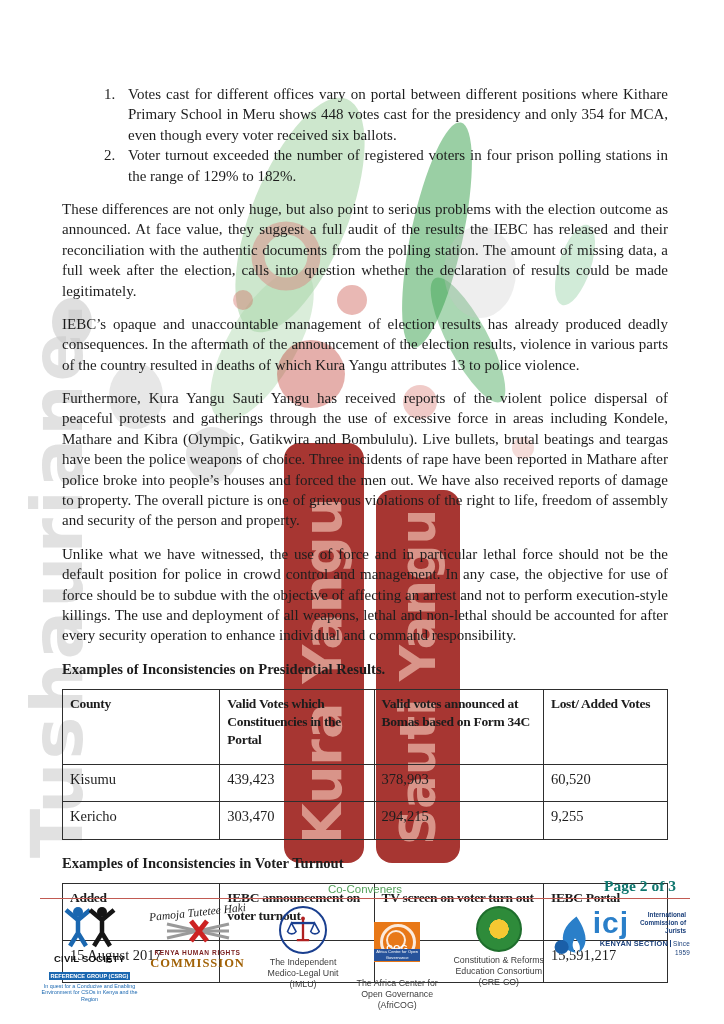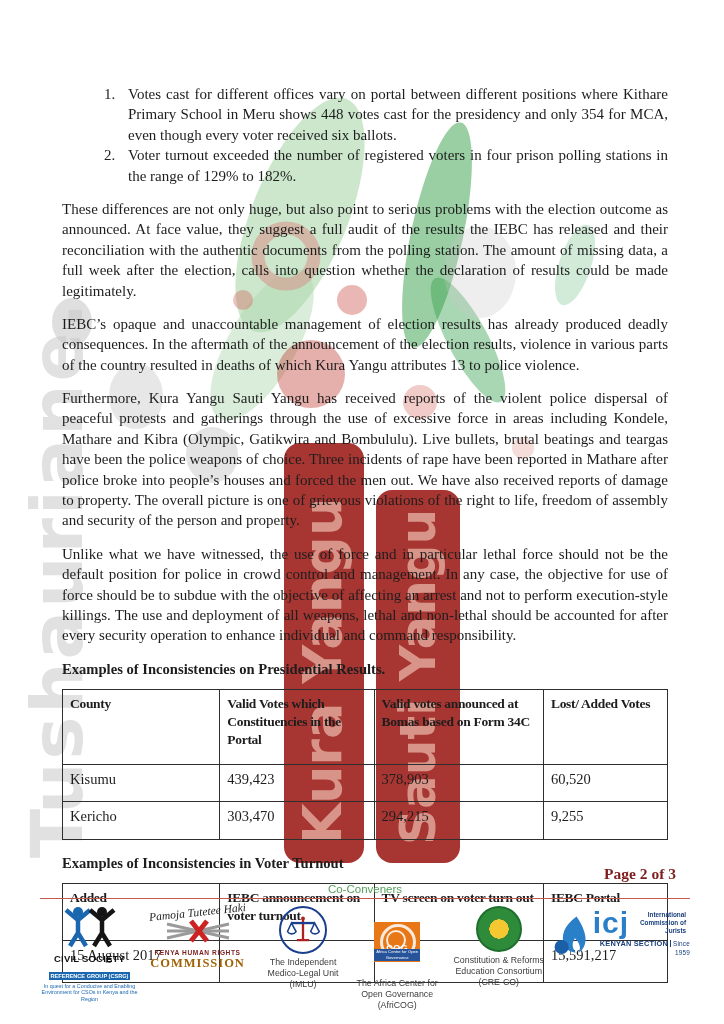--- a/index.html
+++ b/index.html
@@ -24,21 +24,21 @@
   table{width:100%;border-collapse:collapse;margin:2px 0 6px;}
   th,td{border:1.2px solid #2e2e2e;text-align:left;vertical-align:top;padding:5px 7px;}
   th{font-size:13.5px;letter-spacing:-0.3px;white-space:pre-line;padding-bottom:14px;}
   td{font-size:14.5px;padding-bottom:12px;}
   .t2 td{padding-bottom:17px;}
 
   
   .footer{position:absolute;left:40px;right:34px;top:870px;z-index:2;font-family:"Liberation Sans",sans-serif;}
   .footer-row{position:relative;height:28px;}
   .co-conveners{position:absolute;left:50%;transform:translateX(-50%);bottom:3px;color:#55a25c;font-size:11.5px;}
-  .page-num{position:absolute;right:14px;bottom:15px;color:#7f1d1d;font-size:15.5px;font-weight:bold;font-family:"Liberation Serif",serif;}
+  .page-num{position:absolute;right:14px;bottom:3px;color:#0f766e;font-size:15.5px;font-weight:bold;font-family:"Liberation Serif",serif;}
   .footer-line{border-top:1.6px solid #c25a52;}
   .logos{display:flex;justify-content:space-between;align-items:flex-start;margin-top:7px;}
   .logo{text-align:center;}
   .logo-label{font-size:8.8px;color:#3c3c3c;line-height:1.25;margin-top:3px;}
 
   .csrg{width:100px;}
   .csrg-t1{font-size:9.5px;font-weight:bold;color:#101010;letter-spacing:.2px;margin-top:1px;}
   .csrg-t2{font-size:5.6px;font-weight:bold;color:#fff;background:#1a67b0;padding:1px 2px;display:inline-block;}
   .csrg-t3{font-size:5.4px;color:#1a67b0;line-height:1.2;margin-top:1px;}
 

